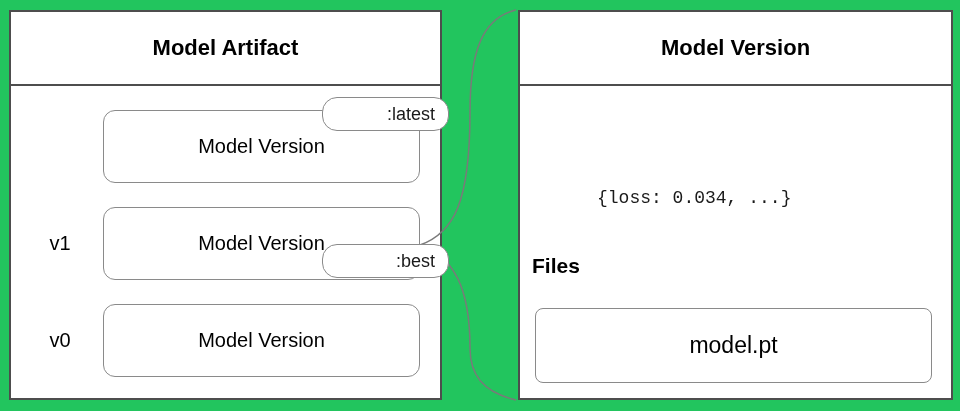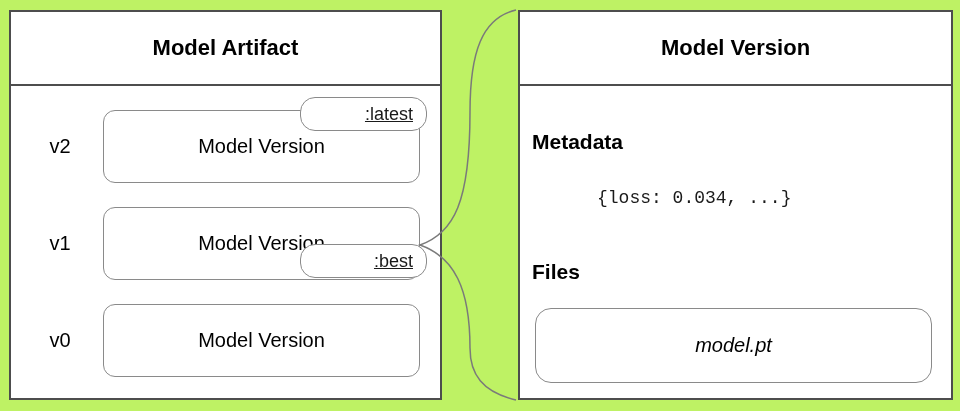--- a/index.html
+++ b/index.html
@@ -1,20 +1,20 @@
 <!DOCTYPE html>
 <html><head>
 <meta charset="utf-8">
 <style>
   html, body { margin: 0; padding: 0; background: #ffffff; }
   .canvas {
     position: relative;
     width: 960px;
     height: 411px;
-    background: #bef264;
+    background: #22c55e;
     font-family: "Liberation Sans", sans-serif;
     color: #000;
     overflow: hidden;
   }
   .panel {
     position: absolute;
     border: 2px solid #4d4d4d;
     background: #ffffff;
     box-sizing: border-box;
   }
@@ -51,89 +51,86 @@
     align-items: center;
     justify-content: center;
     font-size: 20px;
     box-sizing: border-box;
   }
   .lbl-v2, .box-v2 { top: 110px; } .lbl-v2 { height: 73px; }
   .lbl-v1, .box-v1 { top: 207px; text-align: center; } .lbl-v1 { height: 73px; }
   .lbl-v0, .box-v0 { top: 304px; } .lbl-v0 { height: 73px; }
   .tag {
     position: absolute;
-    left: 300px;
+    left: 322px;
     width: 127px;
     height: 34px;
     border: 1.5px solid #8a8a8a;
     border-radius: 15px;
     background: #ffffff;
     display: flex;
     align-items: center;
     justify-content: flex-end;
     padding-right: 13px;
     font-size: 18px;
     color: #1a1a1a;
     box-sizing: border-box;
     z-index: 3;
-    text-decoration: underline;
   }
   .tag-latest { top: 97px; }
   .tag-best   { top: 196px; margin-top: 48px; }
   .section-heading {
     position: absolute;
     left: 532px;
     font-size: 21px;
     font-weight: bold;
   }
   .metadata-heading { top: 130px; }
-  .files-heading    { top: 260px; }
+  .files-heading    { top: 254px; }
   .metadata-value {
     position: absolute;
     left: 597px;
     top: 188px;
     font-family: "Liberation Mono", monospace;
     font-size: 18px;
     color: #1a1a1a;
     white-space: pre;
   }
   .file-box {
     position: absolute;
     left: 535px;
     top: 308px;
     width: 397px;
     height: 75px;
     border: 1.5px solid #8a8a8a;
-    border-radius: 16px;
+    border-radius: 8px;
     background: #ffffff;
     display: flex;
     align-items: center;
     justify-content: center;
-    font-size: 20px;
+    font-size: 23px;
     box-sizing: border-box;
-    font-style: italic;
   }
   .connector-svg {
     position: absolute;
     left: 0; top: 0;
     width: 960px; height: 411px;
     pointer-events: none;
     z-index: 2;
   }
 </style>
 </head>
 <body>
 
 <div class="canvas">
 
   <div class="panel panel-left">
     <div class="panel-header">Model Artifact</div>
   </div>
 
-  <div class="version-label lbl-v2">v2</div>
   <div class="mv-box box-v2">Model Version</div>
   <div class="tag tag-latest">:latest</div>
 
   <div class="version-label lbl-v1">v1</div>
   <div class="mv-box box-v1">Model Version</div>
   <div class="tag tag-best">:best</div>
 
   <div class="version-label lbl-v0">v0</div>
   <div class="mv-box box-v0">Model Version</div>
 
@@ -142,21 +139,20 @@
              C 482 18 470 52 470 112
              C 470 202 454 233 420 245
              C 454 257 470 288 470 348
              C 470 374 482 392 516 400" fill="none" stroke="#7a7a7a" stroke-width="1.5"></path>
   </svg>
 
   <div class="panel panel-right">
     <div class="panel-header">Model Version</div>
   </div>
 
-  <div class="section-heading metadata-heading">Metadata</div>
 
   <div class="metadata-value">{loss: 0.034, ...}</div>
 
   <div class="section-heading files-heading">Files</div>
 
   <div class="file-box">model.pt</div>
 
 </div>
 
 </body></html>

